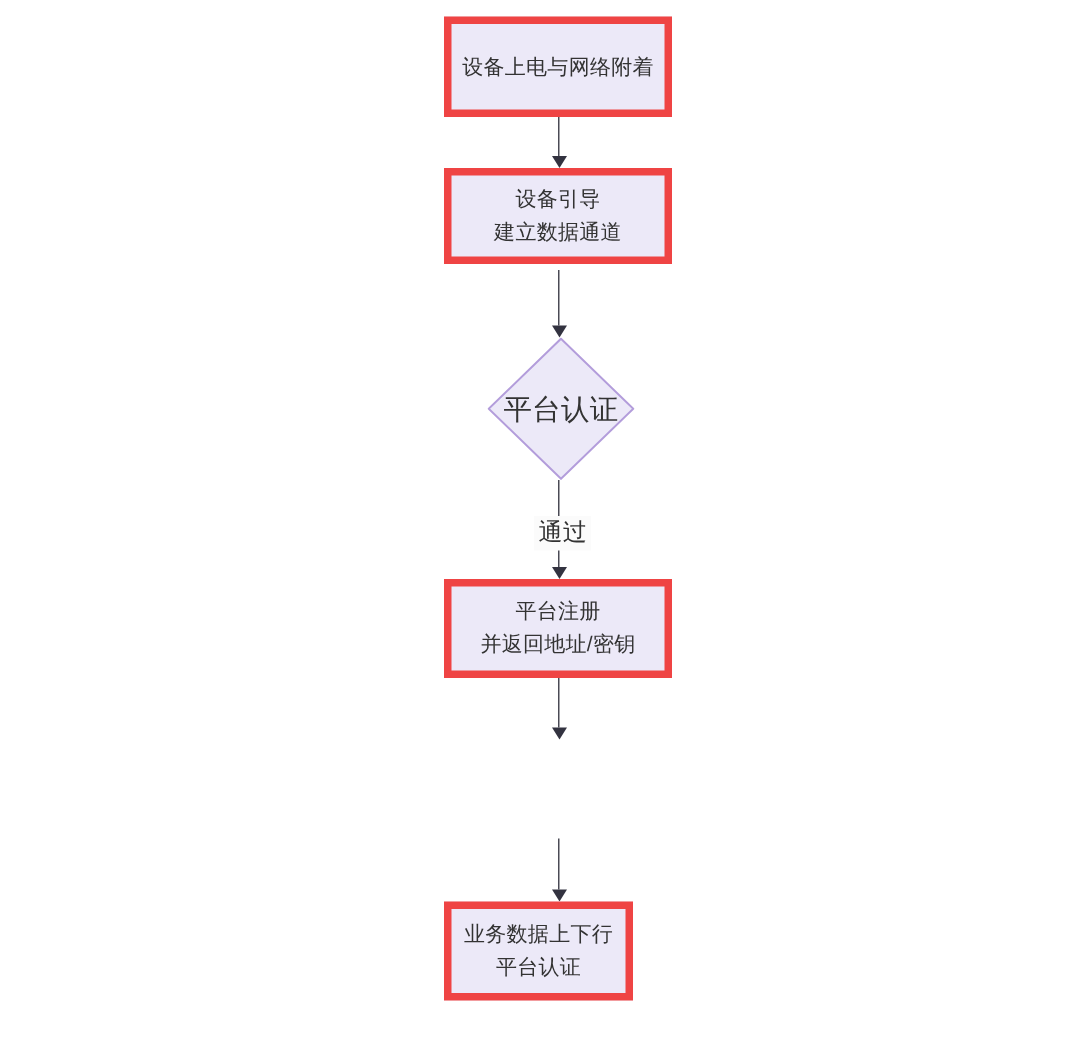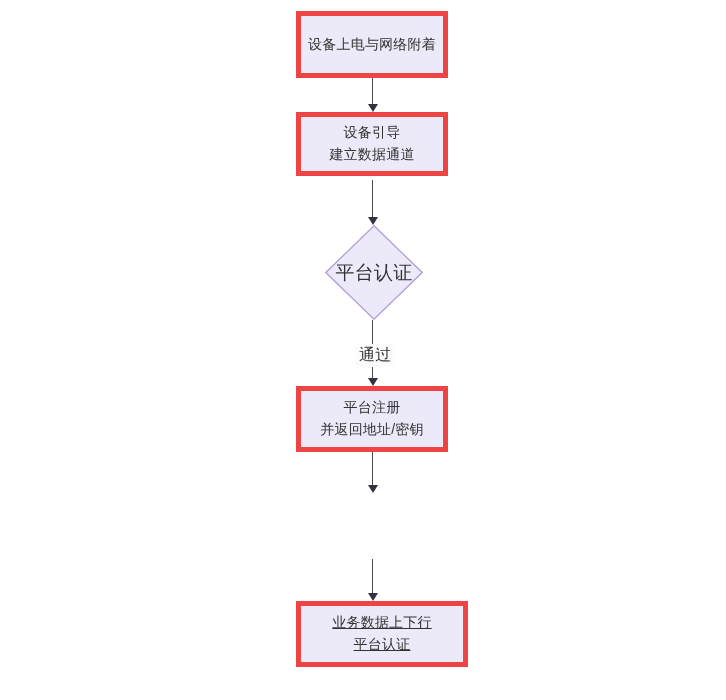--- a/index.html
+++ b/index.html
@@ -136,18 +136,18 @@
     <div class="edge-line" style="height:33px;"></div>
     <div class="arrow-head" style="left:-4px; top:33px;"></div>
   </div>
 
 
   <div class="edge" style="left:372px; top:559px; width:1px; height:42px;">
     <div class="edge-line" style="height:34px;"></div>
     <div class="arrow-head" style="left:-4px; top:34px;"></div>
   </div>
 
-  <div class="node" style="left:296px; top:601px; width:172px; height:66px;text-decoration:underline;">
+  <div class="node" style="left:296px; top:601px; width:126px; height:66px;">
     <span class="line">业务数据上下行</span>
     <span class="line">平台认证</span>
   </div>
 
 </div>
 
 </body></html>

